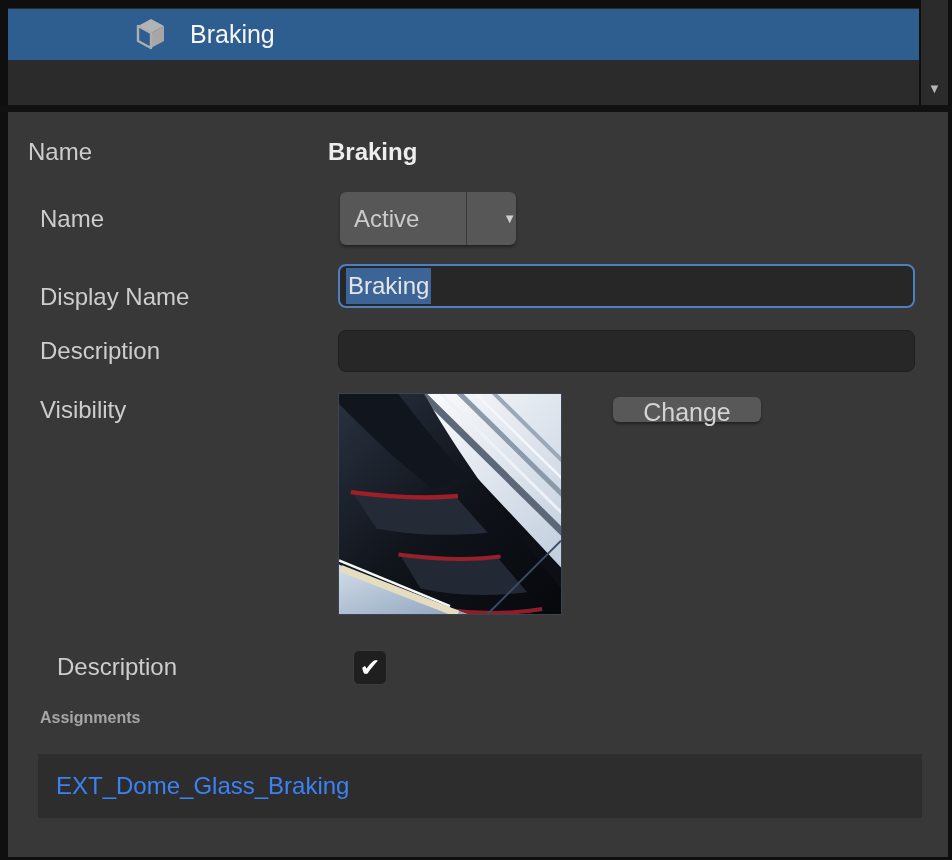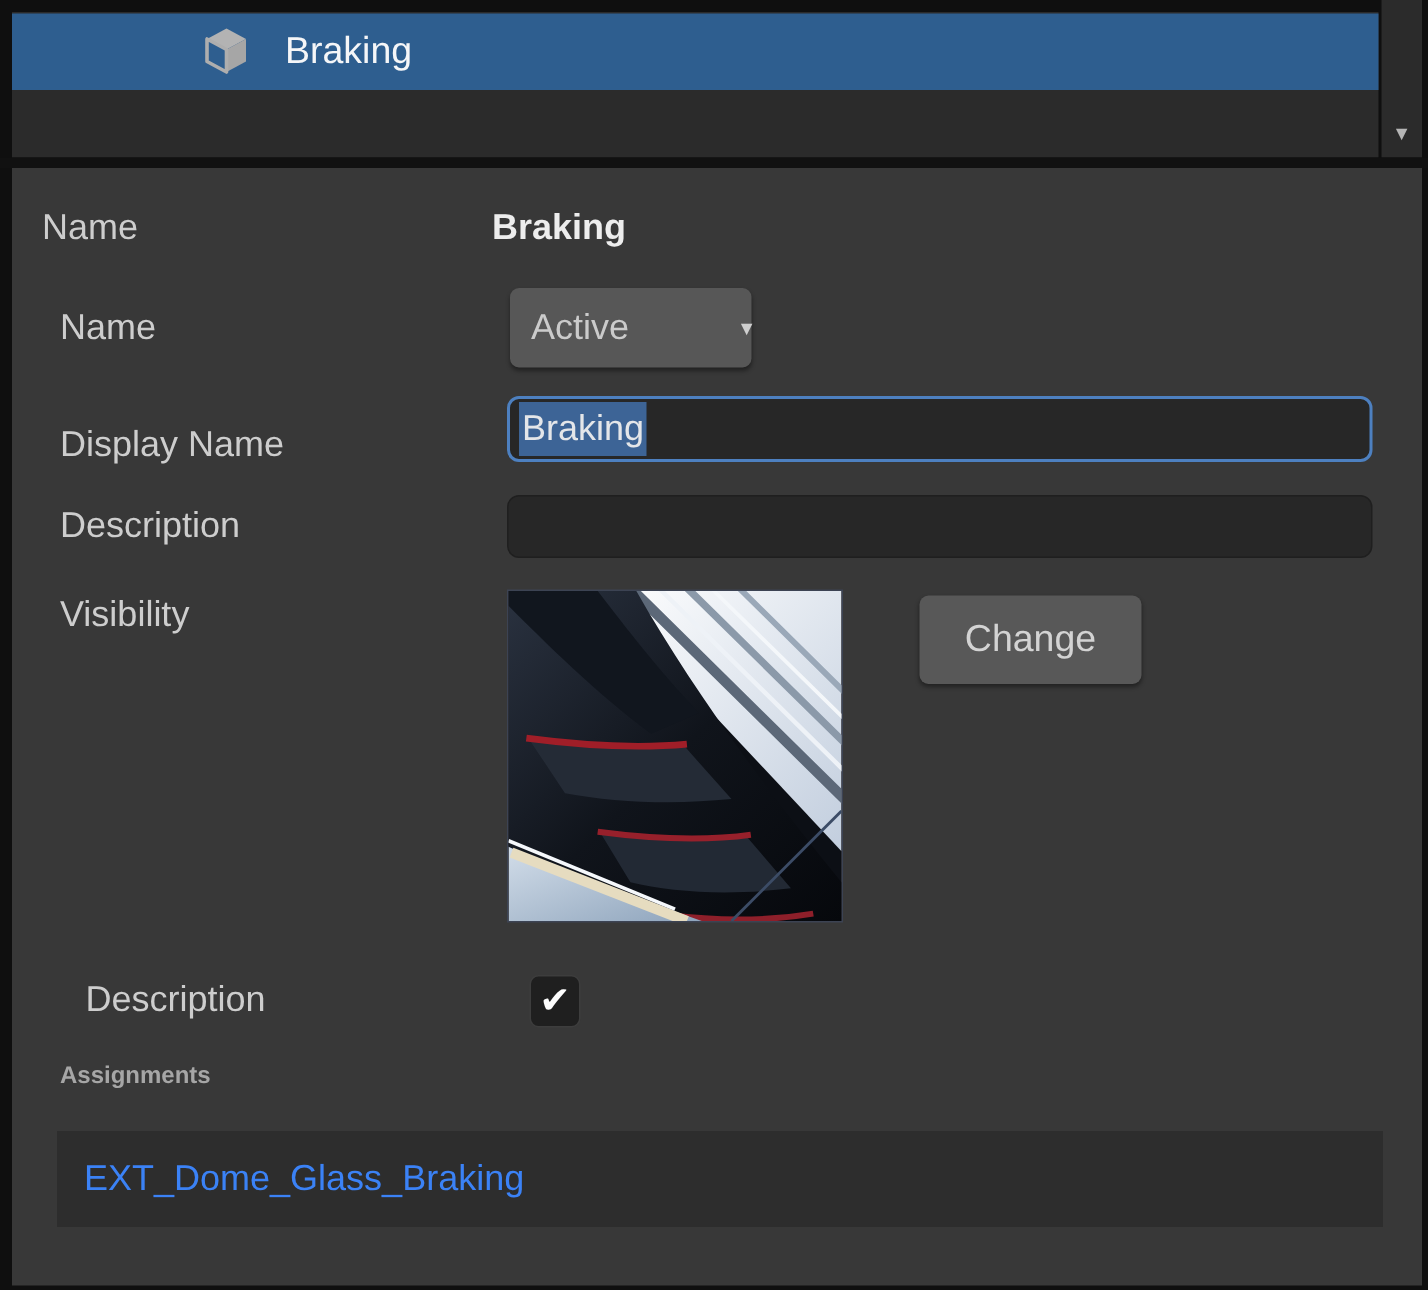--- a/index.html
+++ b/index.html
@@ -16,36 +16,36 @@
   .collapse-arrow{position:absolute;left:921px;top:78px;width:27px;height:22px;text-align:center;
       font-size:13px;color:#b5b5b5;line-height:22px;cursor:pointer;}
   .h-separator{position:absolute;left:0;top:105px;width:952px;height:7px;background:#111;}
 
   
   .panel{position:absolute;left:8px;top:112px;width:940px;height:745px;background:#383838;}
   .lbl{position:absolute;font-size:24px;color:#cdcdcd;white-space:nowrap;}
   .val-bold{position:absolute;font-size:24px;font-weight:bold;color:#ededed;}
 
   
-  .dropdown{position:absolute;left:332px;top:80px;width:161px;height:53px;background:#575757;
+  .dropdown{position:absolute;left:332px;top:80px;width:176px;height:53px;background:#575757;
       border-radius:6px;box-shadow:0 2px 3px rgba(0,0,0,.4);cursor:pointer;display:flex;gap:36px;}
   .dropdown .dd-main{width:113px;line-height:53px;padding-left:14px;font-size:24px;color:#cbcbcb;}
   .dropdown .dd-div{width:2px;background:#3a3a3a;}
   .dropdown .dd-arrow{flex:1;text-align:center;line-height:53px;font-size:13px;color:#cfcfcf;}
 
   
   .text-input{position:absolute;left:330px;width:577px;border-radius:8px;background:#272727;}
   .input-focused{top:152px;height:44px;border:2px solid #4d80c0;padding:0 6px;display:flex;align-items:center;cursor:text;}
   .input-focused .sel{background:#3d6496;color:#e4e6e9;font-size:24px;padding:3px 2px;line-height:30px;}
   .input-plain{top:218px;height:42px;border:1px solid #1f1f1f;font-size:24px;color:#d5d5d5;
       padding:0 10px;outline:none;}
 
   
   .thumb{position:absolute;left:330px;top:281px;width:224px;height:222px;border:1px solid #3c4353;}
-  .change-btn{position:absolute;left:605px;top:285px;width:148px;height:59px;background:#585858;
+  .change-btn{position:absolute;left:605px;top:285px;width:148px;height:25px;background:#585858;
       border:none;border-radius:6px;box-shadow:0 2px 3px rgba(0,0,0,.4);
       font-size:25px;color:#d3d3d3;cursor:pointer;}
 
   
   .checkbox{position:absolute;left:345px;top:538px;width:34px;height:35px;background:#1f1f1f;
       border:1px solid #3d3d3d;border-radius:6px;text-align:center;cursor:pointer;}
   .checkbox .check{font-size:25px;font-weight:bold;color:#fdfdfd;line-height:33px;}
 
   
   .section-heading{position:absolute;left:32px;top:597px;font-size:16px;font-weight:bold;color:#a6a6a6;}

